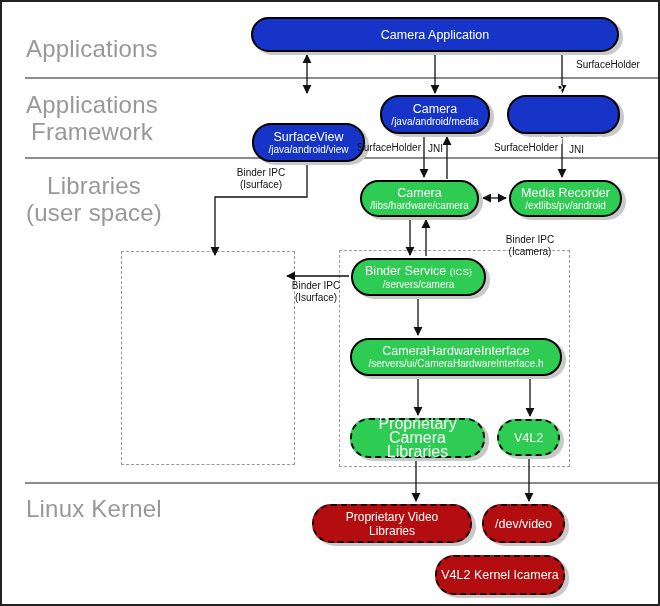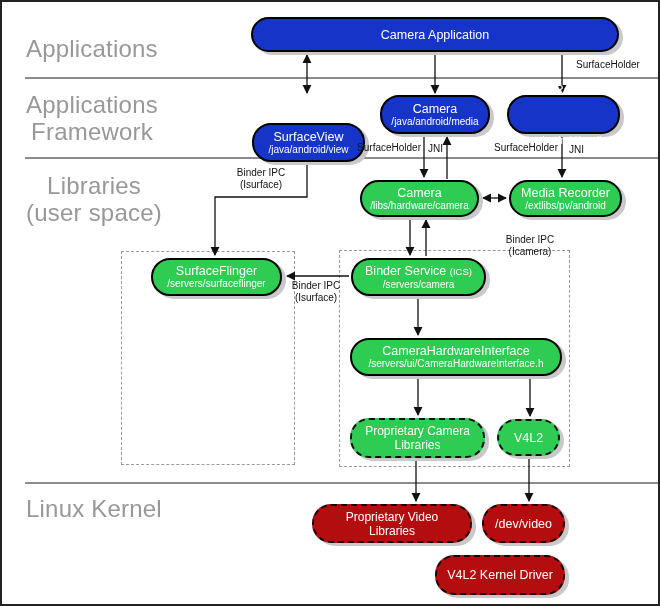--- a/index.html
+++ b/index.html
@@ -99,53 +99,49 @@
   <div class="node green" style="left:358px;top:178px;width:119px;height:37px;">
     <div class="node-title">Camera</div>
     <div class="node-path">/libs/hardware/camera</div>
   </div>
 
   <div class="node green" style="left:507px;top:178px;width:113px;height:37px;">
     <div class="node-title">Media Recorder</div>
     <div class="node-path">/extlibs/pv/android</div>
   </div>
 
-  <div class="node green" style="left:149px;top:256px;width:131px;height:38px;">
-    <div class="node-title">SurfaceFlinger</div>
-    <div class="node-path">/servers/surfaceflinger</div>
-  </div>
 
   <div class="node green" style="left:349px;top:256px;width:135px;height:38px;">
     <div class="node-title"><span>Binder Service</span> <span class="suffix">(ICS)</span></div>
     <div class="node-path">/servers/camera</div>
   </div>
 
   <div class="node green" style="left:348px;top:336px;width:212px;height:38px;">
     <div class="node-title">CameraHardwareInterface</div>
     <div class="node-path">/servers/ui/CameraHardwareInterface.h</div>
   </div>
 
   <div class="node green-dashed" style="left:348px;top:416px;width:135px;height:40px;">
-    <div class="node-title" style="font-size:12px;padding:0 10px;">Proprietary Camera Libraries</div>
+    <div class="node-title" style="font-size:16px;padding:0 10px;">Proprietary Camera Libraries</div>
   </div>
 
   <div class="node green-dashed" style="left:495px;top:417px;width:63px;height:37px;">
     <div class="node-title">V4L2</div>
   </div>
 
   <div class="node red" style="left:310px;top:502px;width:160px;height:39px;">
     <div class="node-title" style="font-size:12px;padding:0 18px;">Proprietary Video Libraries</div>
   </div>
 
   <div class="node red" style="left:480px;top:502px;width:83px;height:39px;align-items:center;">
     <div class="node-title">/dev/video</div>
   </div>
 
   <div class="node red" style="left:433px;top:553px;width:130px;height:40px;">
-    <div class="node-title">V4L2 Kernel Driver</div>
+    <div class="node-title">V4L2 Kernel Icamera</div>
   </div>
 
   <div class="edge-label" style="left:574px;top:57px;width:70px;">SurfaceHolder</div>
   <div class="edge-label tr" style="left:348px;top:140px;width:71px;">SurfaceHolder</div>
   <div class="edge-label" style="left:426px;top:141px;width:22px;">JNI</div>
   <div class="edge-label tr" style="left:484px;top:140px;width:72px;">SurfaceHolder</div>
   <div class="edge-label" style="left:567px;top:142px;width:22px;">JNI</div>
   <div class="edge-label tc" style="left:219px;top:165px;width:80px;">Binder IPC
 (Isurface)</div>
   <div class="edge-label tc" style="left:274px;top:278px;width:80px;">Binder IPC

